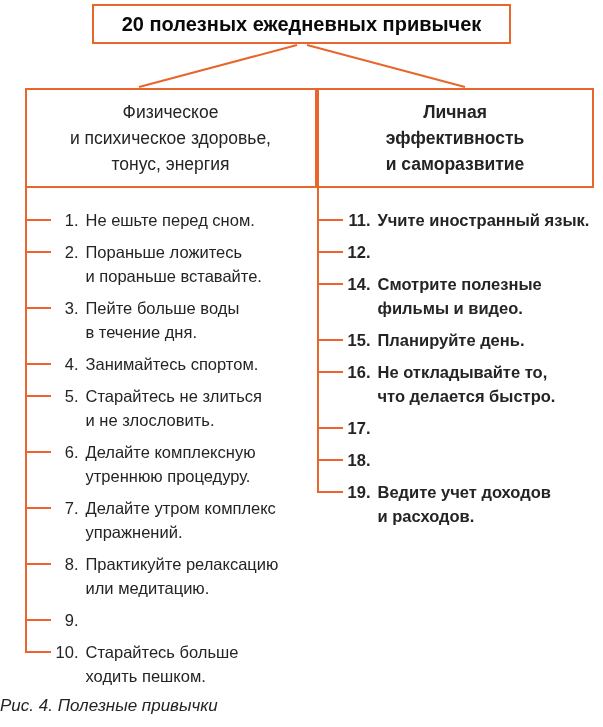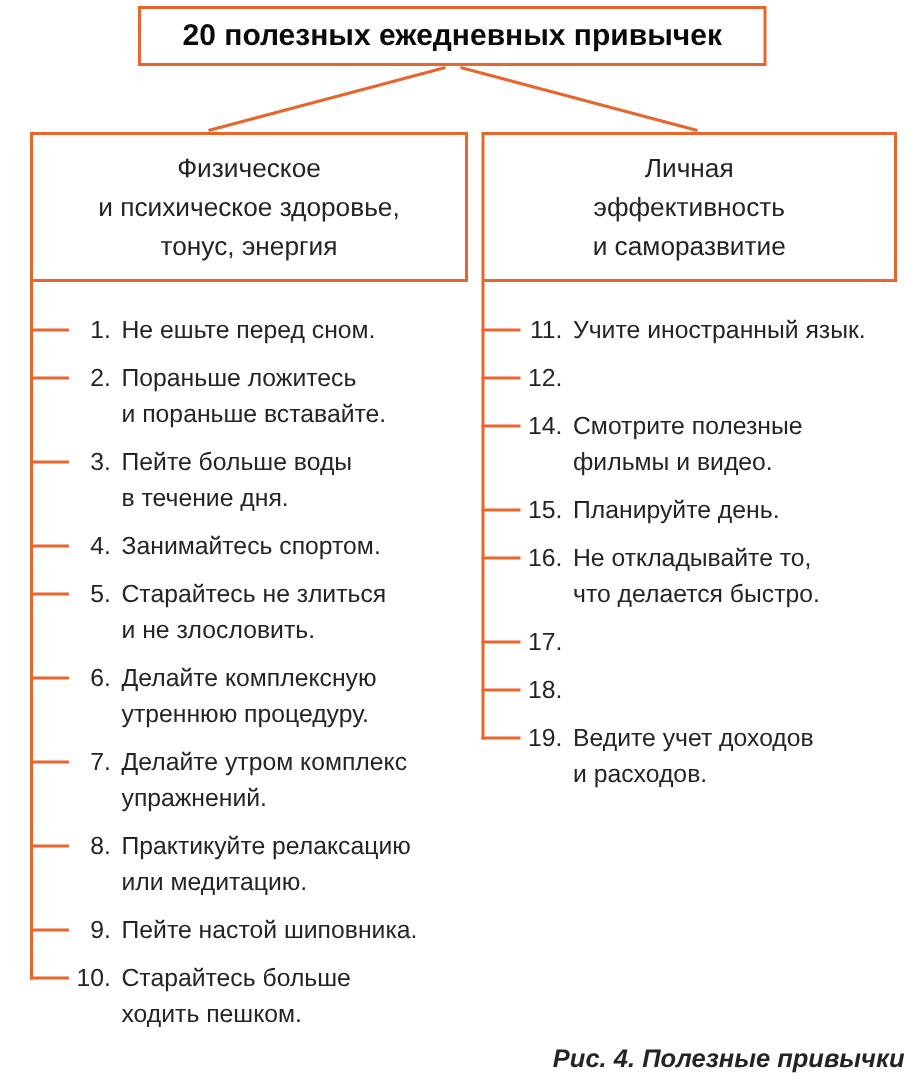--- a/index.html
+++ b/index.html
@@ -20,27 +20,27 @@
     margin: 4px auto 0;
     width: fit-content;
     border: 2px solid var(--acc);
     padding: 6px 28px;
     font-size: 20px; font-weight: 700; color: #0a0a0a;
     text-align: center; line-height: 24px;
     flex: none;
   }
   .connectors { display: block; flex: none; color: var(--acc); }
   .cols {
-    display: flex; justify-content: space-between; align-items: flex-start;
+    display: flex; justify-content: center; align-items: flex-start;
     padding: 0 5px 0 2px;
     flex: none;
     margin-left: 18px;
   }
   .col-left  { width: 292px; }
-  .col-right { width: 277px; }
+  .col-right { width: 277px; font-weight: bold; }
   .cat-box {
     border: 2px solid var(--acc);
     height: 100px;
     padding: 9px 2px;
     text-align: center;
     font-size: 17.5px; line-height: 26px;
     white-space: pre-line;
   }
   ul.items {
     list-style: none; margin: 0;
@@ -64,25 +64,24 @@
   ul.items li::after { 
     content: ""; position: absolute; left: 0; top: 0; bottom: 0;
     width: 2px; background: var(--acc);
   }
   ul.items li:last-child::after { bottom: auto; height: 13px; }
   .num { flex: none; width: 27px; text-align: right; }
   .txt { margin-left: 7px; white-space: pre-line; }
   .caption {
     margin-top: auto;
     padding-bottom: 6px;
-    text-align: right;
+    text-align: left;
     font-style: italic;
     font-size: 17px;
     flex: none;
-    font-weight: bold;
   }
 </style>
 </head>
 <body>
 
 <div class="page">
 
   <div class="title-box">
     <span>20 полезных ежедневных привычек</span>
   </div>
@@ -132,21 +131,20 @@
             <span class="txt">Делайте утром комплекс
 упражнений.</span>
           </li>
         <li>
             <span class="num">8.</span>
             <span class="txt">Практикуйте релаксацию
 или медитацию.</span>
           </li>
         <li>
             <span class="num">9.</span>
-            <span class="txt">Пейте настой шиповника.</span>
           </li>
         <li>
             <span class="num">10.</span>
             <span class="txt">Старайтесь больше
 ходить пешком.</span>
           </li>
       </ul>
     </div>
 
     <div class="col-right">

